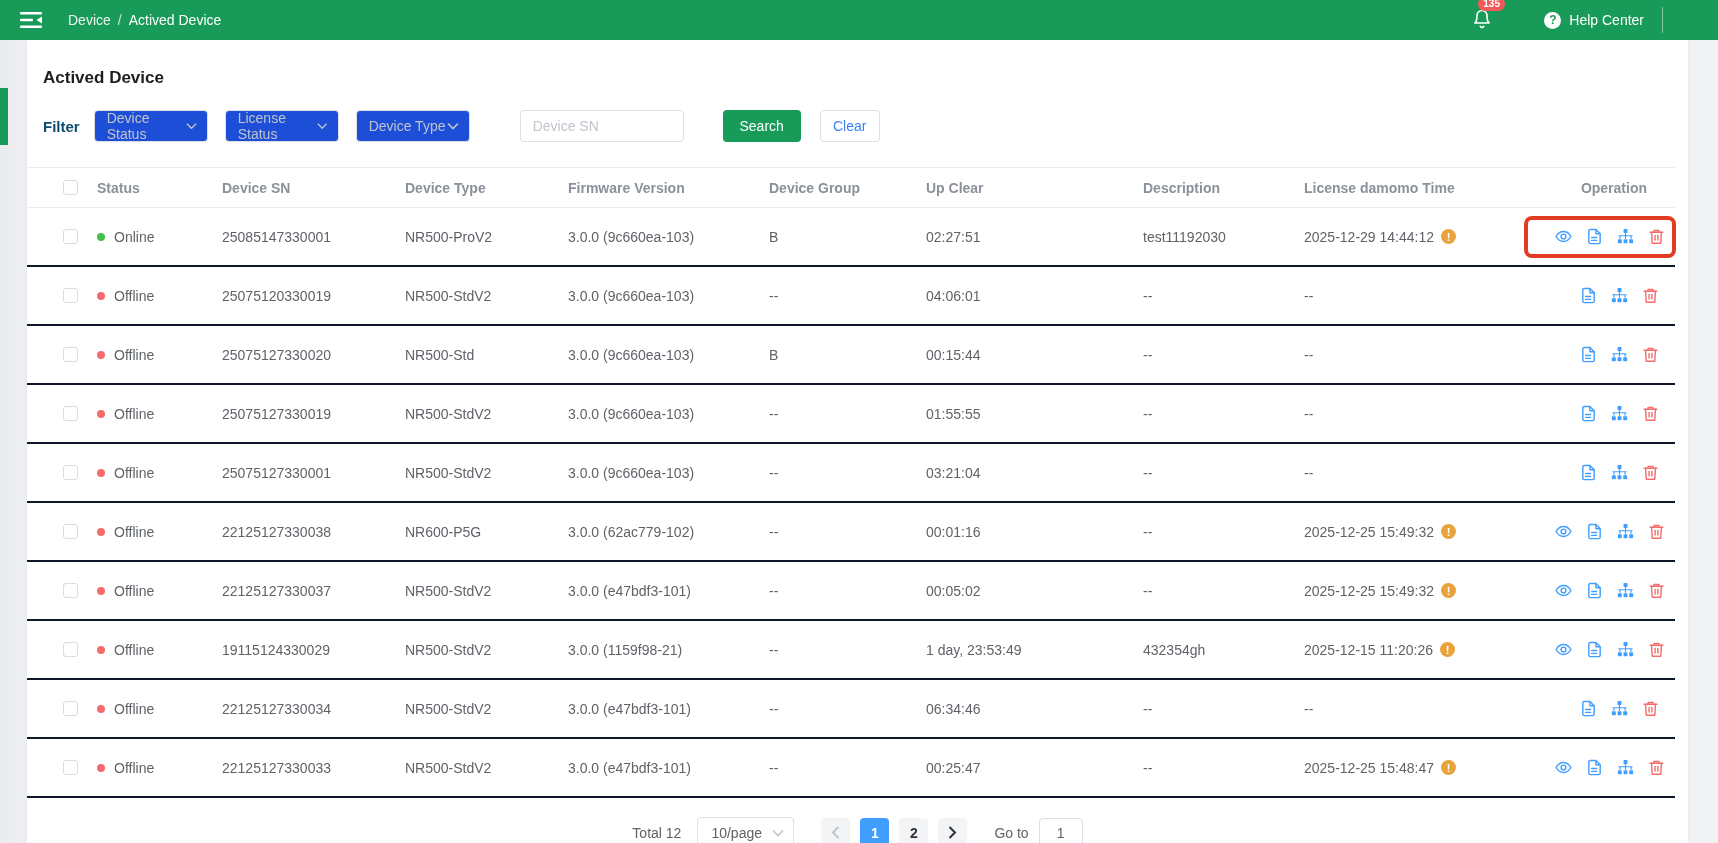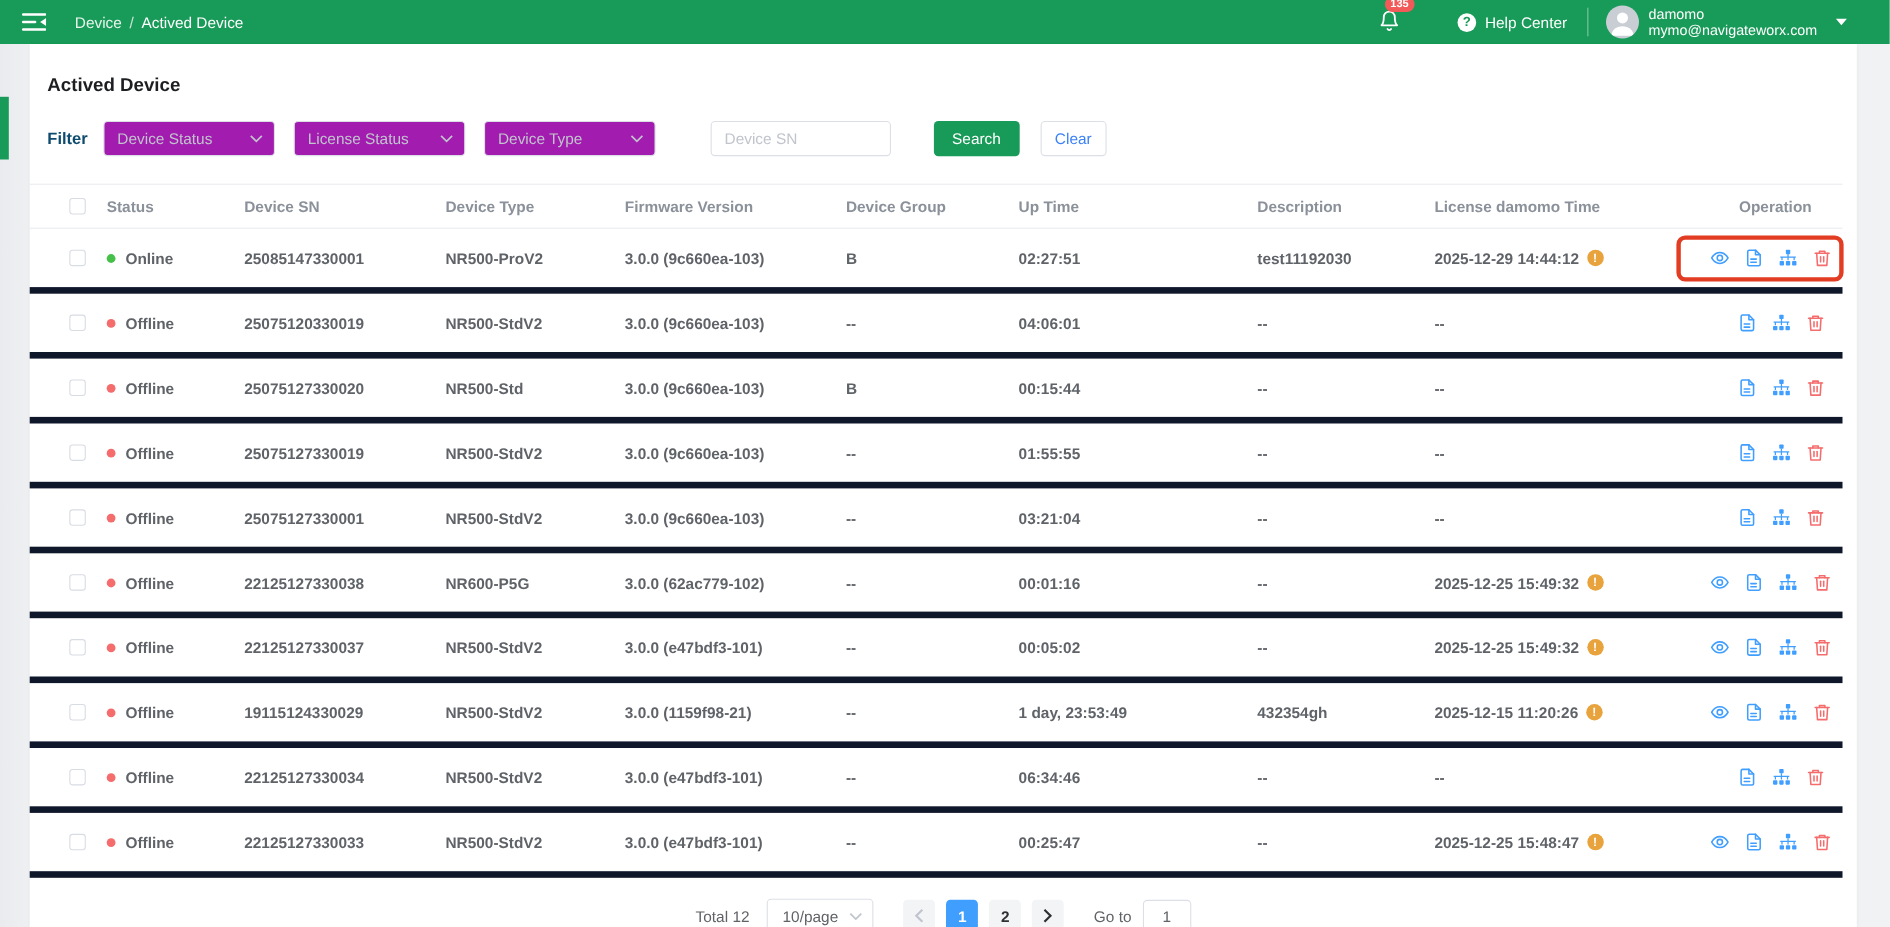--- a/index.html
+++ b/index.html
@@ -28,34 +28,34 @@
 
   
   .side-accent { position:absolute; left:0; top:88px; width:8px; height:57px; background:#189a58; }
 
   
   .card { position:absolute; left:27px; top:40px; width:1661px; height:803px; background:#fff; box-shadow:0 1px 4px rgba(0,0,0,.05); }
   .page-title { margin:28px 0 0 16px; font-size:17px; font-weight:700; color:#1c1e21; }
 
   .filter-row { display:flex; align-items:center; margin:22px 0 0 16px; }
   .filter-label { font-size:15px; font-weight:700; color:#0c4a6e; margin-right:14px; }
-  .f-select { width:156px; height:32px; border:1px solid #dcdfe6; border-radius:4px; display:flex; align-items:center; justify-content:space-between; padding:0 10px 0 12px; margin-right:17px; background:#a21caf; cursor:pointer; }
+  .f-select { width:114px; height:32px; border:1px solid #dcdfe6; border-radius:4px; display:flex; align-items:center; justify-content:space-between; padding:0 10px 0 12px; margin-right:17px; background:#1d4ed8; cursor:pointer; }
   .f-select span { font-size:14px; color:#c0c4cc; }
   .f-input { width:164px; height:32px; border:1px solid #dcdfe6; border-radius:4px; padding:0 12px; font-size:14px; color:#606266; margin-left:33px; font-family:inherit; }
   .f-input::placeholder { color:#c0c4cc; }
   .btn-search { margin-left:39px; width:78px; height:32px; background:#189a58; color:#fff; border:none; border-radius:4px; font-size:14px; cursor:pointer; font-family:inherit; }
   .btn-clear { margin-left:19px; width:60px; height:32px; background:#fff; color:#3b82f6; border:1px solid #dcdfe6; border-radius:4px; font-size:14px; cursor:pointer; font-family:inherit; }
 
   
   .tbl { margin:25px 13px 0 0; }
   .thead, .trow { display:grid; grid-template-columns:70px 125px 183px 163px 201px 157px 217px 161px 251px 1fr; align-items:center; }
   .thead { height:41px; border-top:1px solid #e9ecf0; border-bottom:1px solid #e9ecf0; }
   .th { font-size:14px; font-weight:700; color:#8b919a; }
   .th.right { text-align:right; padding-right:28px; }
-  .trow { height:59px; border-bottom:6px solid #0f172a;font-weight:bold; }
+  .trow { height:59px; border-bottom:2px solid #0f172a; }
   .cell { font-size:14px; color:#5f6368; }
   .c-check { padding-left:36px; }
   .checkbox { display:block; width:15px; height:15px; border:1px solid #d8dce3; border-radius:3px; background:#fff; cursor:pointer; }
   .c-status { display:flex; align-items:center; gap:9px; }
   .dot { width:8px; height:8px; border-radius:50%; }
   .dot.online { background:#47c04a; }
   .dot.offline { background:#f56c6c; }
   .c-lic { display:flex; align-items:center; gap:7px; }
   .warn-icon { width:15px; height:15px; background:#e8a33d; border-radius:50%; position:relative; flex:0 0 auto; }
   .warn-icon::after { content:"!"; position:absolute; inset:0; display:flex; align-items:center; justify-content:center; color:#fff; font-size:11px; font-weight:700; }
@@ -101,33 +101,20 @@
             <path d="M18 10a6 6 0 0 0-12 0c0 7-2.5 9-2.5 9h17S18 17 18 10"></path>
             <path d="M10 23a2.2 2.2 0 0 0 4 0"></path>
           </svg>
         <span class="badge">135</span>
       </div>
       <div class="help">
         <span class="help-q"></span>
         <span>Help Center</span>
       </div>
       <div class="top-divider"></div>
-      <div class="user-area">
-        <span class="avatar">
-          <svg width="30" height="30" viewBox="0 0 24 24" fill="#fff">
-              <circle cx="12" cy="9" r="4"></circle>
-              <path d="M4 22c0-4.4 3.6-7 8-7s8 2.6 8 7z"></path>
-            </svg>
-        </span>
-        <span class="user-text">
-          <div>damomo</div>
-          <div>mymo@navigateworx.com</div>
-        </span>
-        <span class="caret"></span>
-      </div>
     </div>
   </div>
 
   <div class="side-accent"></div>
 
   <div class="card">
     <div class="page-title">Actived Device</div>
 
     <div class="filter-row">
       <span class="filter-label">Filter</span>
@@ -157,21 +144,21 @@
     <div class="tbl">
       <div class="thead">
         <div class="cell c-check">
             <span class="checkbox"></span>
           </div>
         <div class="th">Status</div>
         <div class="th">Device SN</div>
         <div class="th">Device Type</div>
         <div class="th">Firmware Version</div>
         <div class="th">Device Group</div>
-        <div class="th">Up Time</div>
+        <div class="th">Up Clear</div>
         <div class="th">Description</div>
         <div class="th">License damomo Time</div>
         <div class="th right">Operation</div>
       </div>
       <div>
   <div class="trow">
     <div class="cell c-check">
               <span class="checkbox"></span>
             </div>
     <div class="cell c-status">

